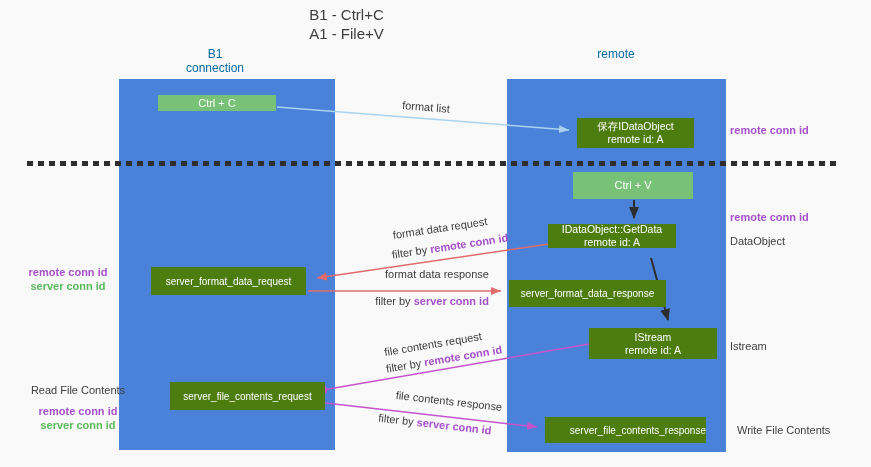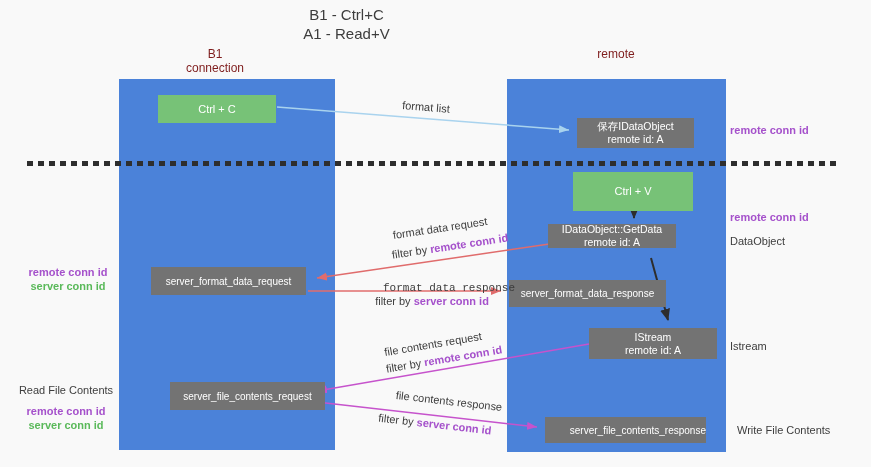--- a/index.html
+++ b/index.html
@@ -3,46 +3,46 @@
 <meta charset="utf-8">
 <style>
   html,body{margin:0;padding:0;}
   .canvas{
     position:relative;width:871px;height:467px;background:#f9f9f9;
     font-family:"Liberation Sans",sans-serif;overflow:hidden;
   }
   .title{position:absolute;left:0;top:5px;width:693px;text-align:center;
     font-size:15px;line-height:19px;color:#3d3d3d;}
   .lane-header{position:absolute;width:150px;text-align:center;
-    font-size:12px;line-height:14px;color:#7f1d1d;}
+    font-size:12px;line-height:14px;color:#0369a1;}
   .lane{position:absolute;background:#4b82d9;}
   .dashline{position:absolute;left:27px;top:161px;width:813px;height:5px;
     background:repeating-linear-gradient(90deg,#2e2e2e 0 6px,transparent 6px 11px);}
   .node{position:absolute;color:#fff;display:flex;flex-direction:column;
     align-items:center;justify-content:center;text-align:center;
     font-size:10.5px;line-height:13px;white-space:nowrap;}
   .node.green{background:#77c277;font-size:11px;}
-  .node.orange{background:#737373;}
+  .node.orange{background:#4d7c0f;}
   .node.small{font-size:10px;}
   .slabel{position:absolute;font-size:11px;color:#3d3d3d;white-space:nowrap;}
   .bold-purple{color:#a551cb;font-weight:bold;font-size:11px;}
   .bold-green{color:#5ab95a;font-weight:bold;font-size:11px;}
   .lgroup{position:absolute;text-align:center;line-height:14px;}
   .elabel{position:absolute;font-size:11px;color:#3d3d3d;white-space:nowrap;text-align:center;}
   .hl-purple{color:#a551cb;font-weight:bold;}
   svg.arrows{position:absolute;left:0;top:0;pointer-events:none;}
 </style>
 </head>
 <body>
 
 <div class="canvas">
 
   <div class="title">
     <div>B1 - Ctrl+C</div>
-    <div>A1 - Read+V</div>
+    <div>A1 - File+V</div>
   </div>
 
   <div class="lane-header" style="left:140px;top:47px;">
     <div>B1</div>
     <div>connection</div>
   </div>
   <div class="lane-header" style="left:541px;top:47px;">
     <div>remote</div>
   </div>
 
@@ -68,30 +68,30 @@
     </defs>
     <line x1="277" y1="107" x2="569" y2="130" stroke="#a9d3ee" stroke-width="1.5" marker-end="url(#m-blue)"></line>
     <line x1="634" y1="200" x2="634" y2="218" stroke="#2d2d2d" stroke-width="2" marker-end="url(#m-black)"></line>
     <line x1="651" y1="258" x2="668" y2="320" stroke="#2d2d2d" stroke-width="2" marker-end="url(#m-black)"></line>
     <line x1="570" y1="241" x2="317" y2="278" stroke="#e06c6c" stroke-width="1.5" marker-end="url(#m-red)"></line>
     <line x1="308" y1="291" x2="501" y2="291" stroke="#e06c6c" stroke-width="1.5" marker-end="url(#m-red)"></line>
     <line x1="589" y1="344" x2="317" y2="391" stroke="#c653cc" stroke-width="1.5" marker-end="url(#m-magenta)"></line>
     <line x1="308" y1="401" x2="537" y2="427" stroke="#c653cc" stroke-width="1.5" marker-end="url(#m-magenta)"></line>
   </svg>
 
-  <div class="node green" style="left:158px;top:95px;width:118px;height:28px;text-align:center;">
+  <div class="node green" style="left:158px;top:95px;width:118px;height:16px;text-align:center;">
     <span>Ctrl + C</span>
   </div>
 
   <div class="node orange" style="left:577px;top:118px;width:117px;height:30px;">
     <span>保存IDataObject</span>
     <span>remote id: A</span>
   </div>
 
-  <div class="node green" style="left:573px;top:172px;width:120px;height:39px;">
+  <div class="node green" style="left:573px;top:172px;width:120px;height:27px;">
     <span>Ctrl + V</span>
   </div>
 
   <div class="node orange" style="left:548px;top:224px;width:128px;height:24px;">
     <span>IDataObject::GetData</span>
     <span>remote id: A</span>
   </div>
 
   <div class="node orange small" style="left:151px;top:267px;width:155px;height:28px;">
     <span>server_format_data_request</span>
@@ -117,34 +117,34 @@
   <div class="slabel bold-purple" style="left:730px;top:124px;">remote conn id</div>
   <div class="slabel bold-purple" style="left:730px;top:211px;">remote conn id</div>
   <div class="slabel" style="left:730px;top:235px;">DataObject</div>
   <div class="slabel" style="left:730px;top:340px;">Istream</div>
   <div class="slabel" style="left:737px;top:424px;">Write File Contents</div>
 
   <div class="lgroup" style="left:18px;top:265px;width:100px;">
     <div class="bold-purple">remote conn id</div>
     <div class="bold-green">server conn id</div>
   </div>
-  <div class="lgroup" style="left:8px;top:383px;width:116px;">
+  <div class="lgroup" style="left:20px;top:383px;width:116px;">
     <div class="slabel" style="position:static;">Read File Contents</div>
     <div class="bold-purple" style="margin-top:7px;">remote conn id</div>
     <div class="bold-green">server conn id</div>
   </div>
 
   <div class="elabel" style="left:385px;top:101px;width:82px;transform:rotate(4.5deg);">format list</div>
 
   <div class="elabel" style="left:388px;top:222px;width:104px;transform:rotate(-8.5deg);">format data request</div>
   <div class="elabel" style="left:388px;top:240px;width:124px;transform:rotate(-8.5deg);">
     <span>filter by </span><span class="hl-purple">remote conn id</span>
   </div>
 
-  <div class="elabel" style="left:383px;top:282px;width:108px;font-family:Liberation Mono, monospace;">format data response</div>
+  <div class="elabel" style="left:383px;top:268px;width:108px;">format data response</div>
   <div class="elabel" style="left:373px;top:295px;width:118px;">
     <span>filter by </span><span class="hl-purple">server conn id</span>
   </div>
 
   <div class="elabel" style="left:381px;top:338px;width:104px;transform:rotate(-9.5deg);">file contents request</div>
   <div class="elabel" style="left:379px;top:353px;width:130px;transform:rotate(-9.5deg);">
     <span>filter by </span><span class="hl-purple">remote conn id</span>
   </div>
 
   <div class="elabel" style="left:394px;top:395px;width:110px;transform:rotate(6.5deg);">file contents response</div>

